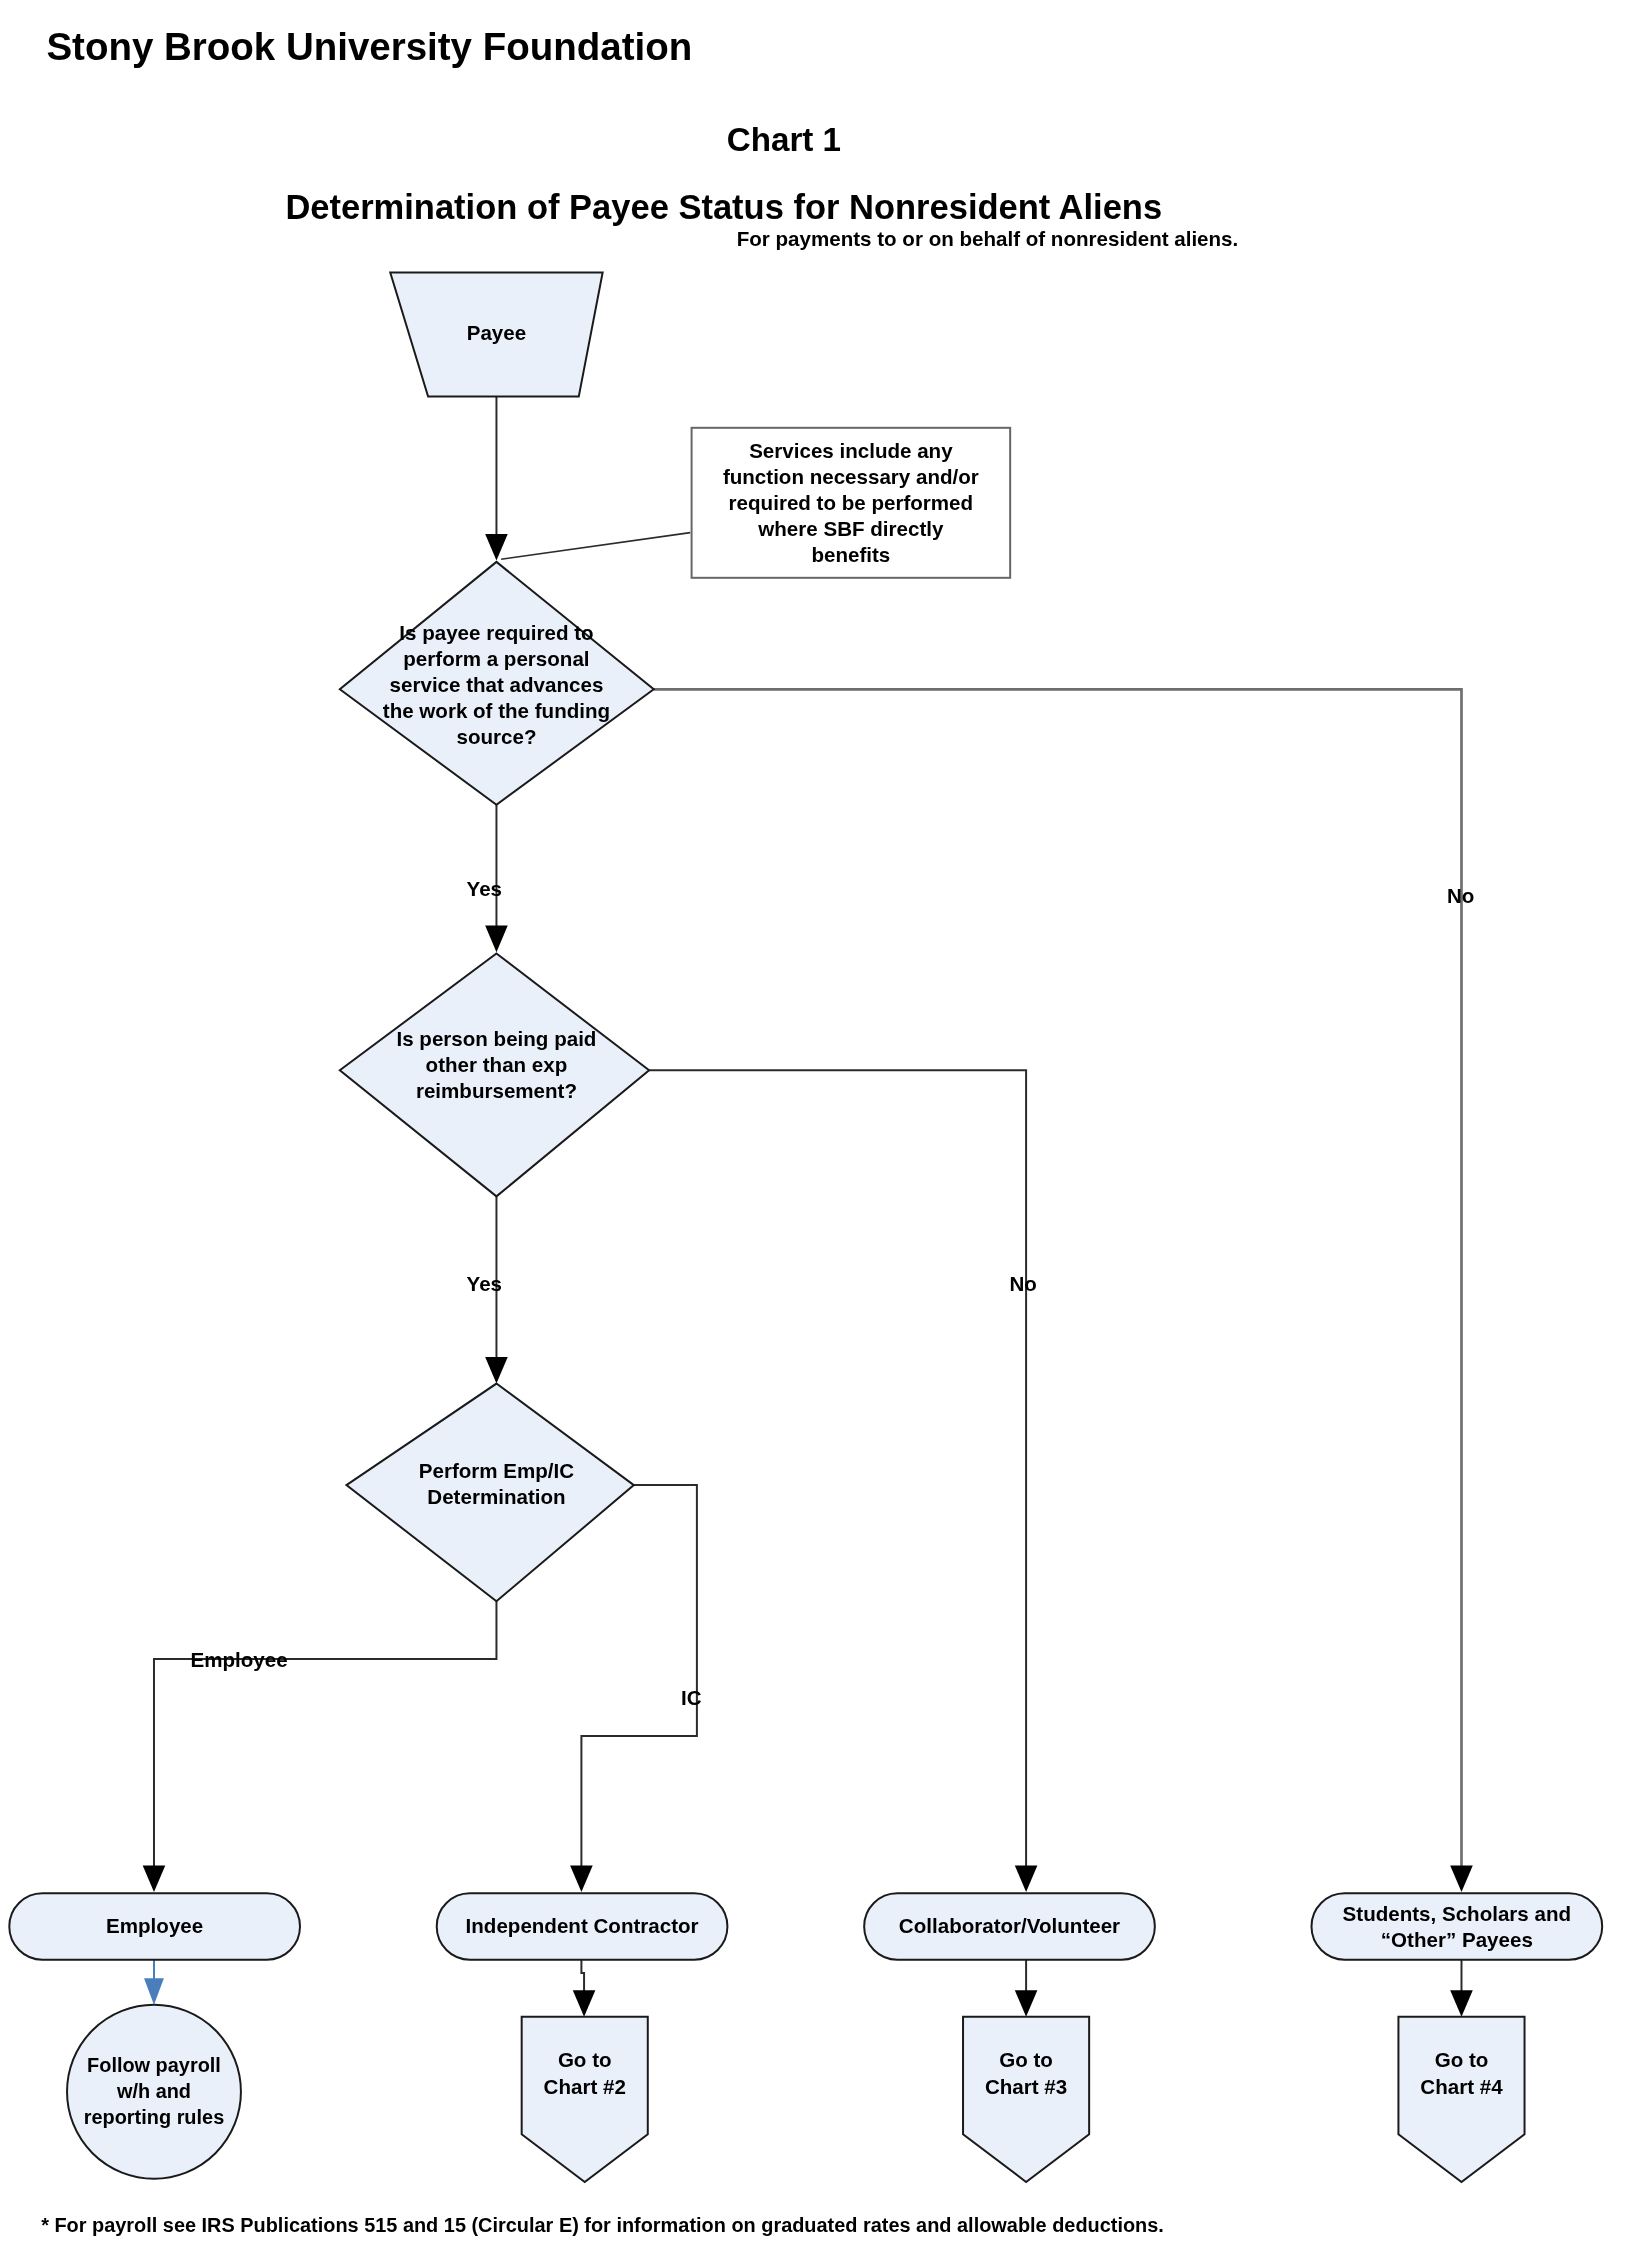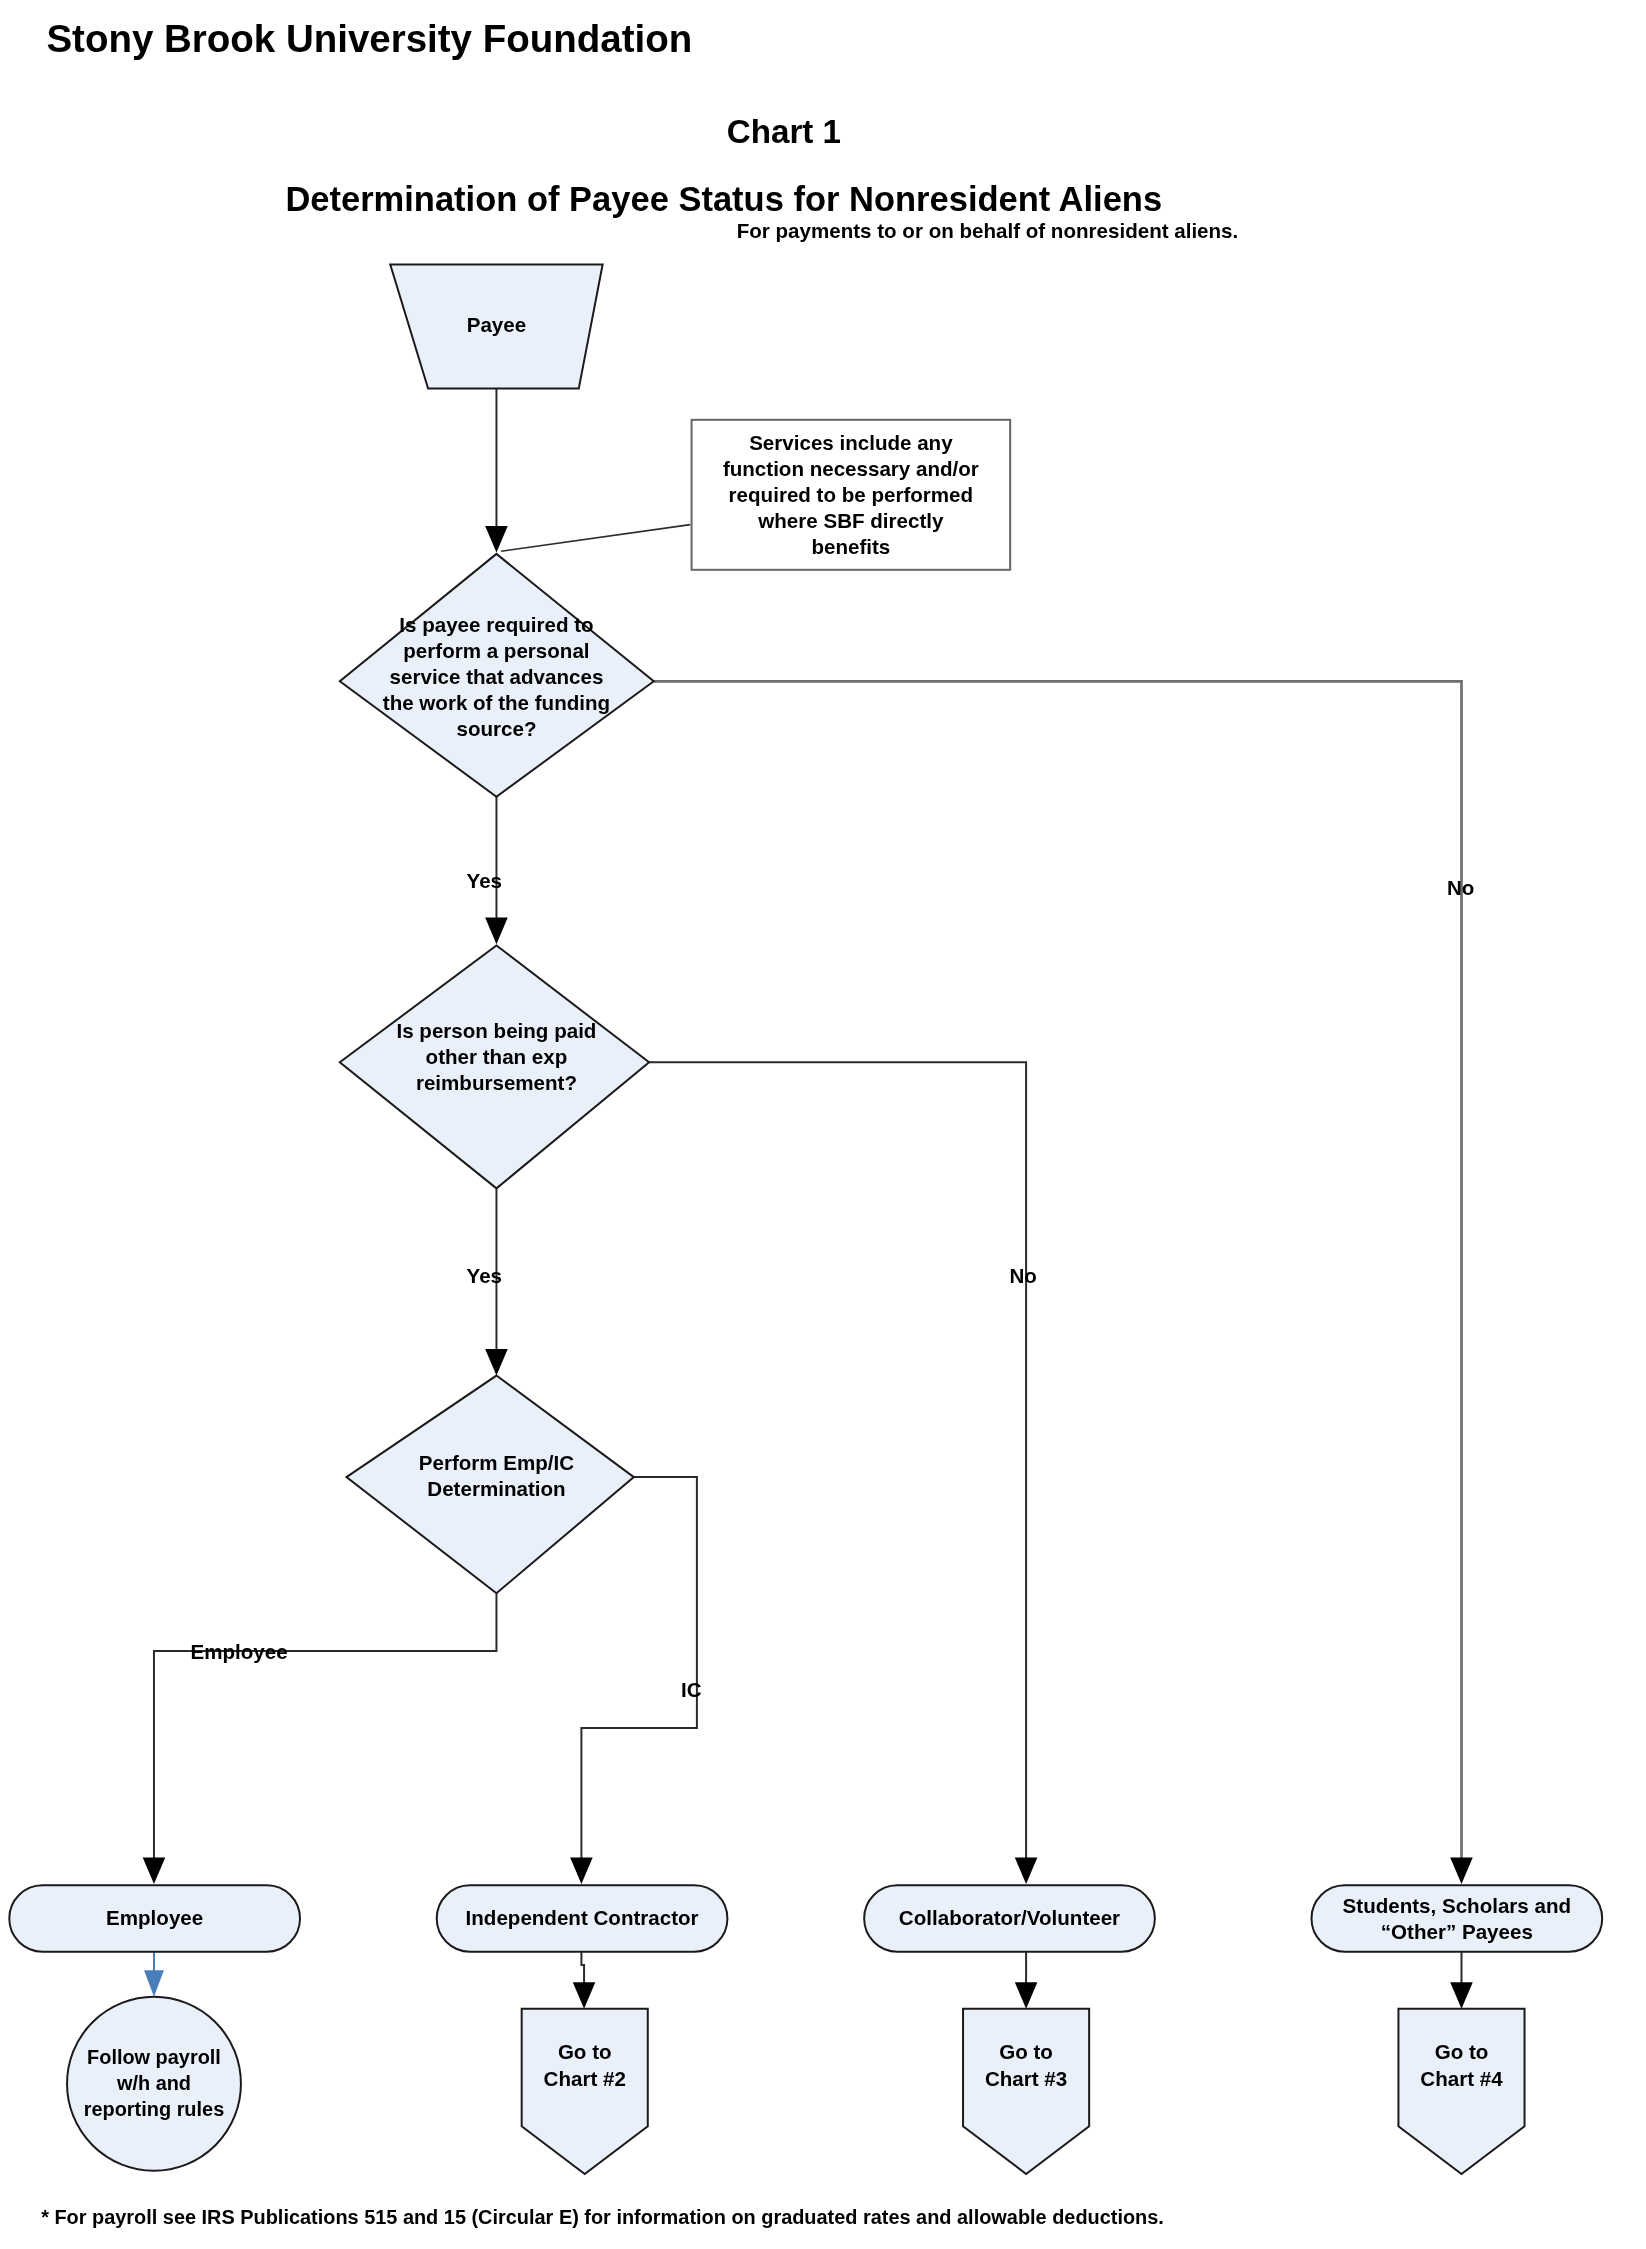--- a/index.html
+++ b/index.html
@@ -11,21 +11,21 @@
   body {
     width: 1646px;
     height: 2250px;
     font-family: "Liberation Sans", sans-serif;
     color: #000000;
     position: relative;
     overflow: hidden;
   }
   #chart-root {
     position: absolute;
-    top: 0; left: 0;
+    top: 8px; left: 0;
     width: 1646px;
     height: 1952px;
   }
   svg#flow {
     display: block;
     width: 1646px;
     height: 2250px;
   }
   .node-shape {
     fill: #eaf0fa;

